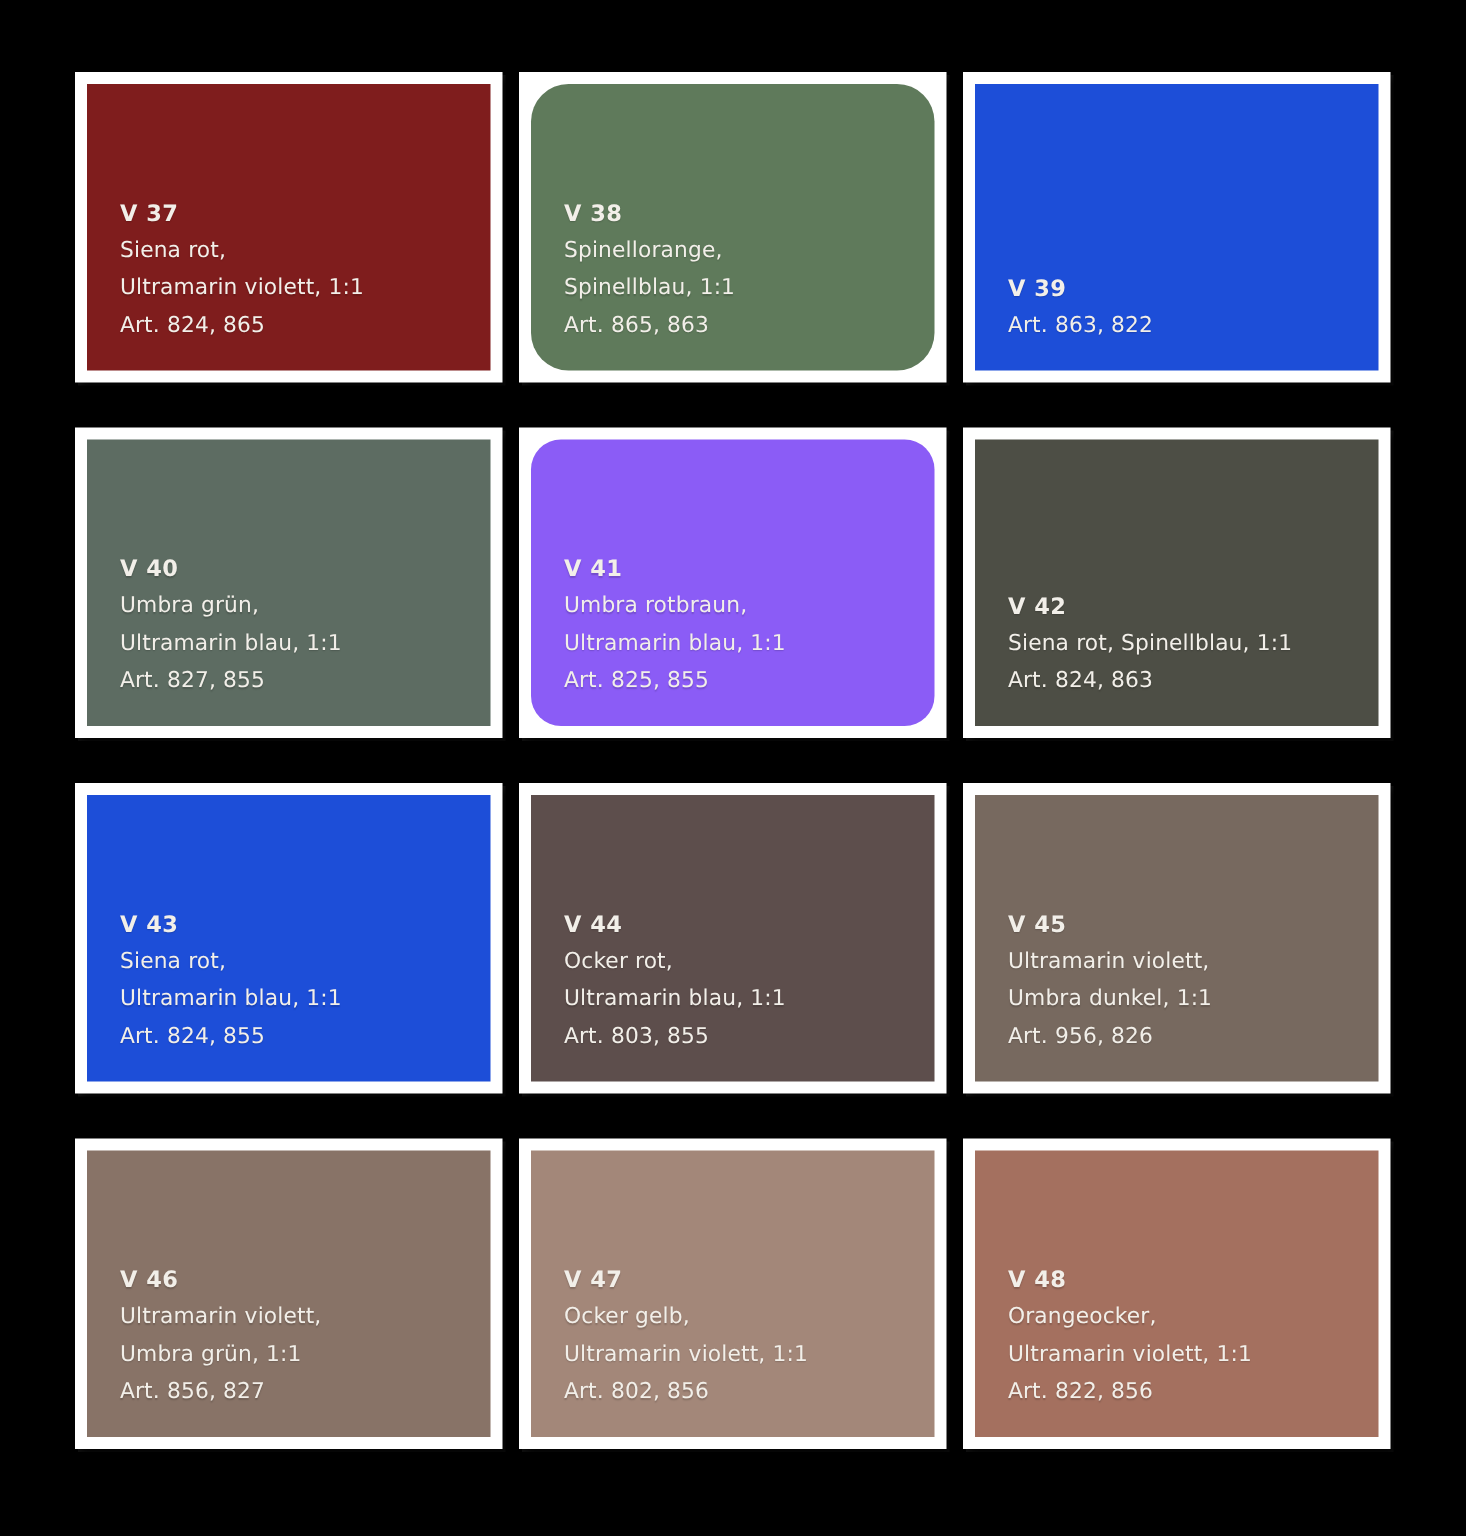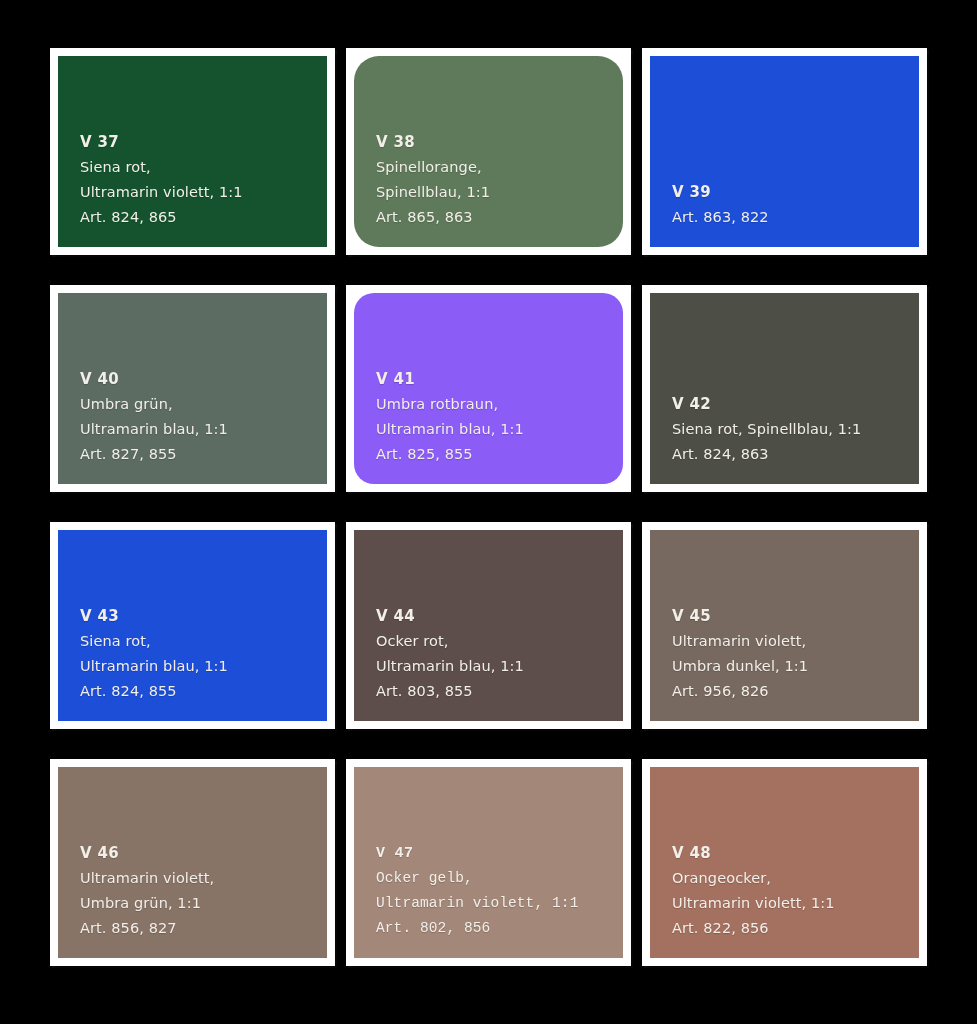--- a/index.html
+++ b/index.html
@@ -66,21 +66,21 @@
   .swatch-line {
     display: block;
     white-space: nowrap;
   }
 </style>
 </head>
 <body>
 
 <div id="swatch-grid">
     <div class="swatch-card">
-      <div class="swatch-fill" style="background: #14532d; text-decoration: underline;">
+      <div class="swatch-fill" style="background: #7f1d1d; text-decoration: underline;">
         <div class="swatch-text">
           <span class="swatch-code">V 37</span>
           <span class="swatch-line">Siena rot,</span>
           <span class="swatch-line">Ultramarin violett, 1:1</span>
           <span class="swatch-line">Art. 824, 865</span>
         </div>
       </div>
     </div>
     <div class="swatch-card">
       <div class="swatch-fill" style="background: rgb(95, 122, 91); border-radius: 25px;">
@@ -163,21 +163,21 @@
       <div class="swatch-fill" style="background: rgb(136, 115, 103); padding-left: 48px;">
         <div class="swatch-text">
           <span class="swatch-code">V 46</span>
           <span class="swatch-line">Ultramarin violett,</span>
           <span class="swatch-line">Umbra grün, 1:1</span>
           <span class="swatch-line">Art. 856, 827</span>
         </div>
       </div>
     </div>
     <div class="swatch-card">
-      <div class="swatch-fill" style="background: rgb(163, 135, 121); font-family: Liberation Mono, monospace;">
+      <div class="swatch-fill" style="background: rgb(163, 135, 121);">
         <div class="swatch-text">
           <span class="swatch-code">V 47</span>
           <span class="swatch-line">Ocker gelb,</span>
           <span class="swatch-line">Ultramarin violett, 1:1</span>
           <span class="swatch-line">Art. 802, 856</span>
         </div>
       </div>
     </div>
     <div class="swatch-card">
       <div class="swatch-fill" style="background: rgb(164, 112, 95);">

